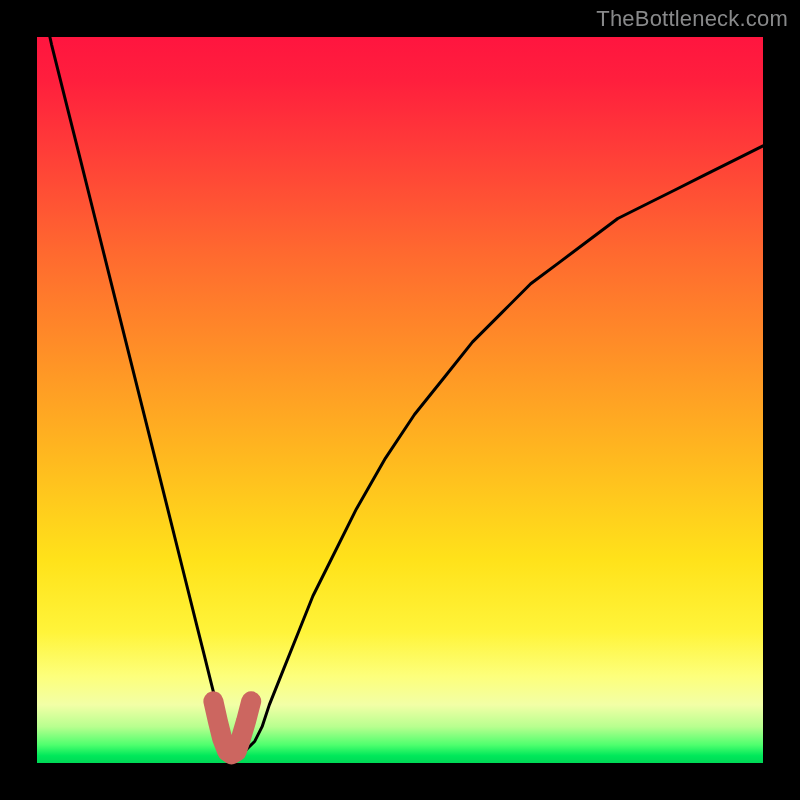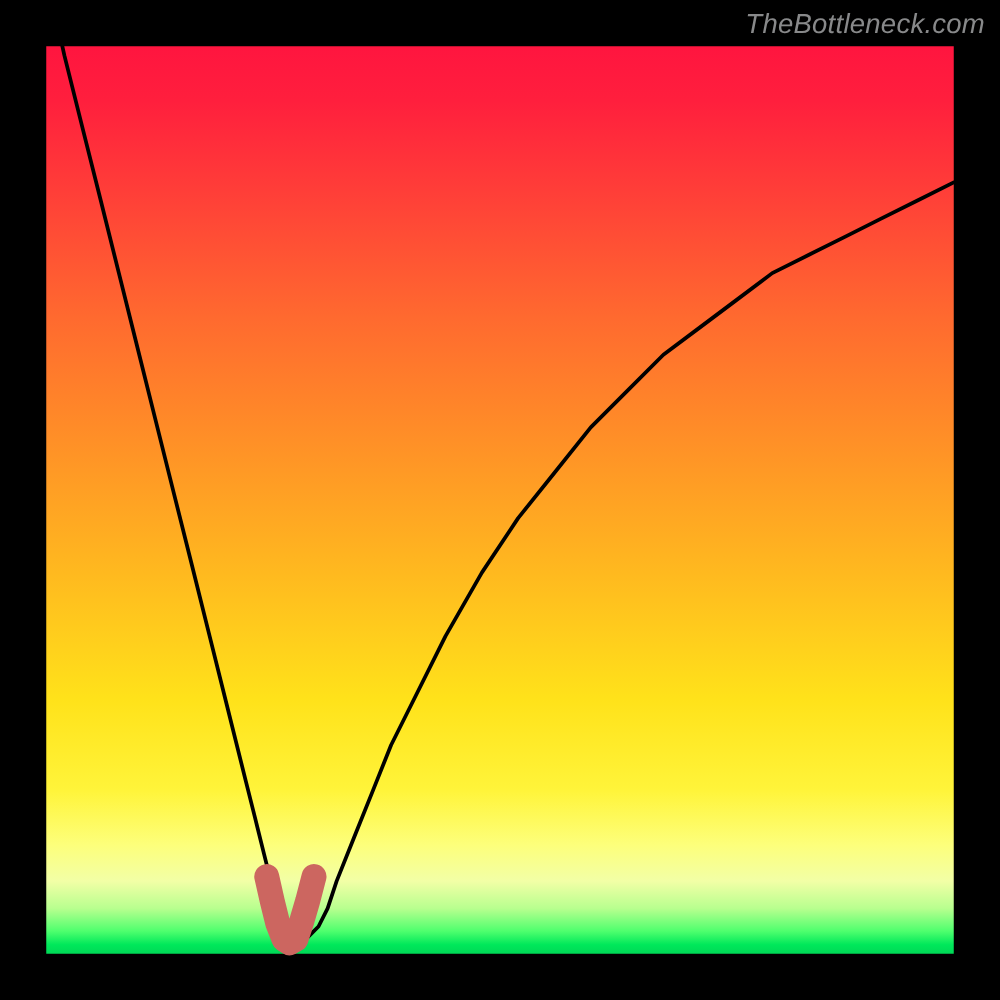--- a/index.html
+++ b/index.html
@@ -11,21 +11,20 @@
     overflow: hidden;
     font-family: Arial, Helvetica, sans-serif;
   }
   .frame {
     position: absolute;
     left: 0;
     top: 0;
     width: 800px;
     height: 592px;
     background: #000;
-    font-style: italic;
   }
   .plot-area {
     position: absolute;
     left: 37px;
     top: 37px;
     width: 726px;
     height: 726px;
     
     background: linear-gradient(
       to bottom,

